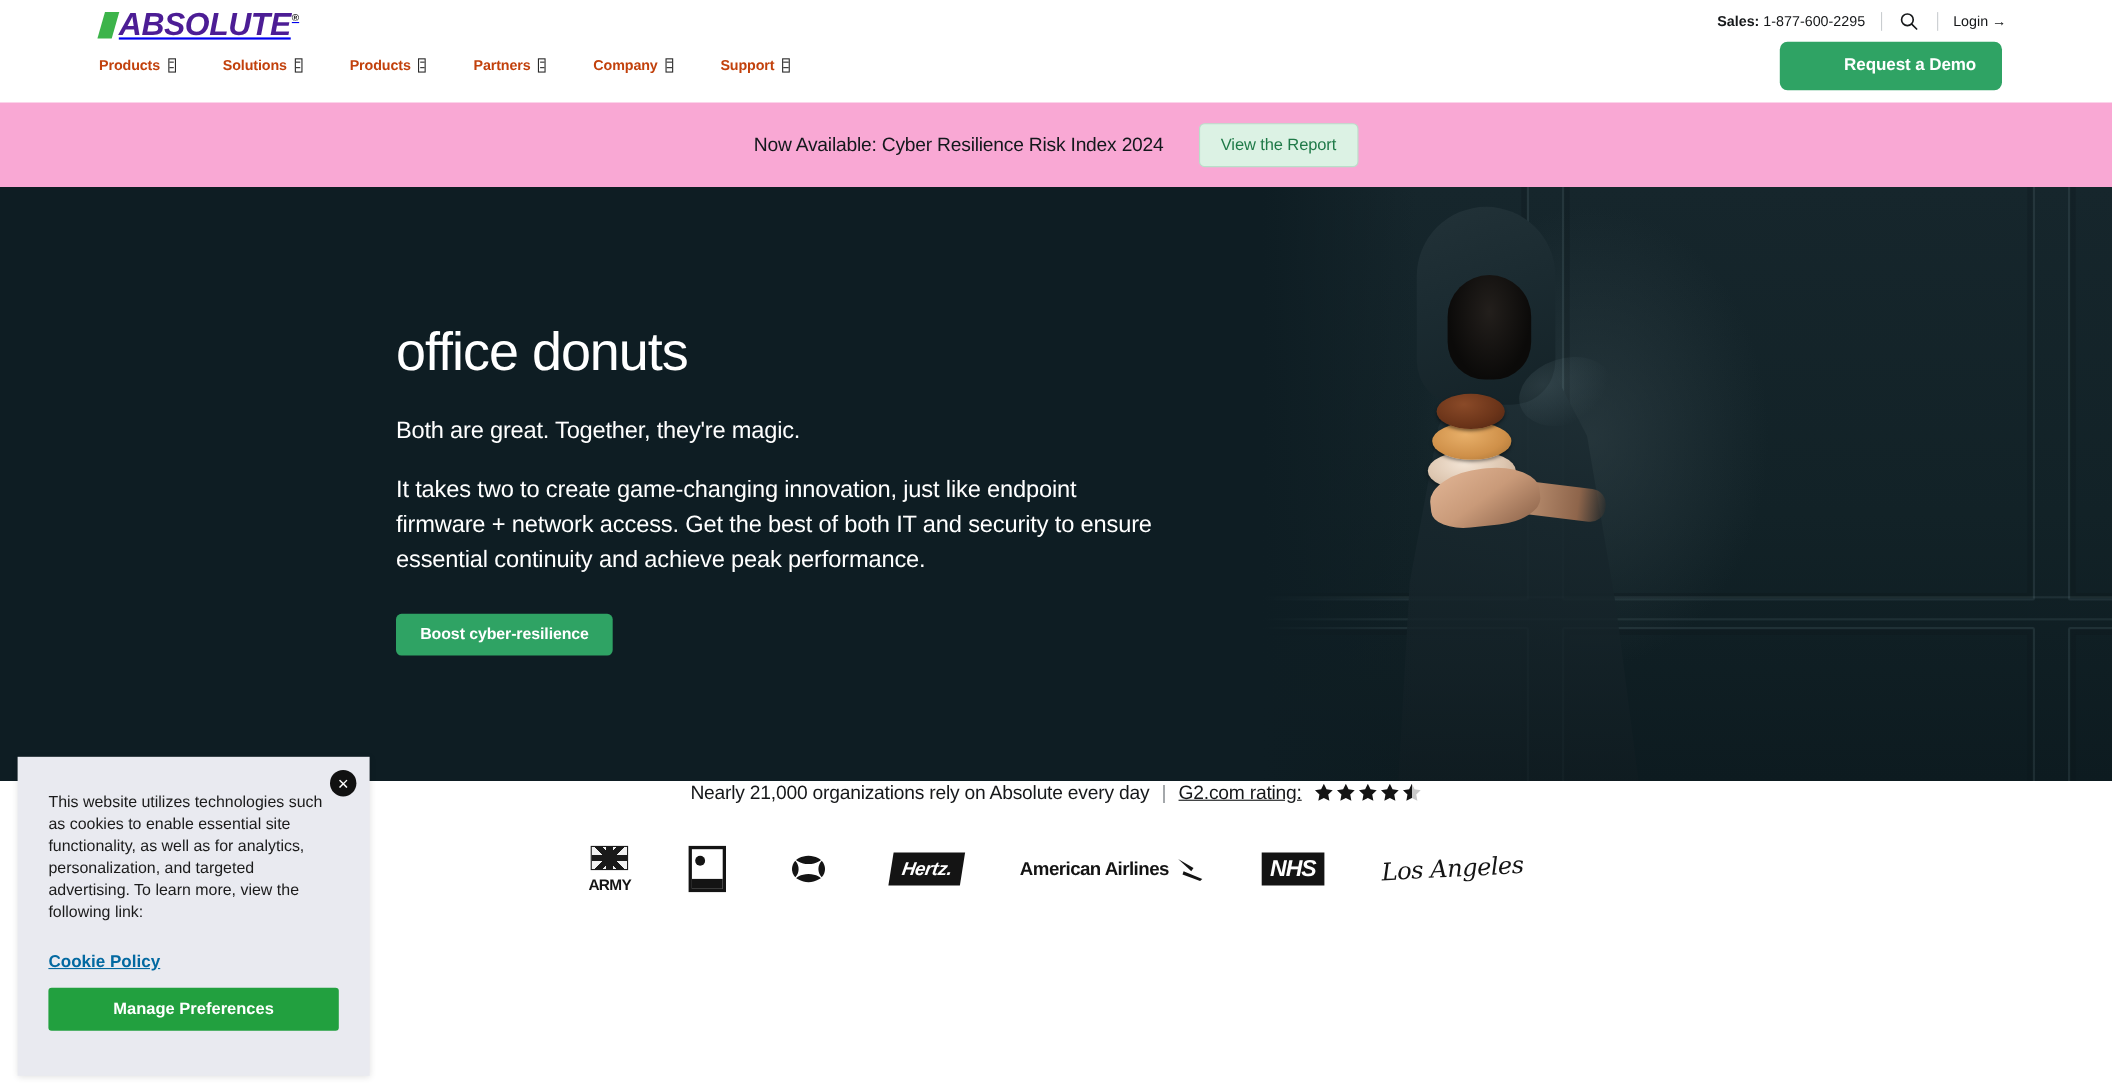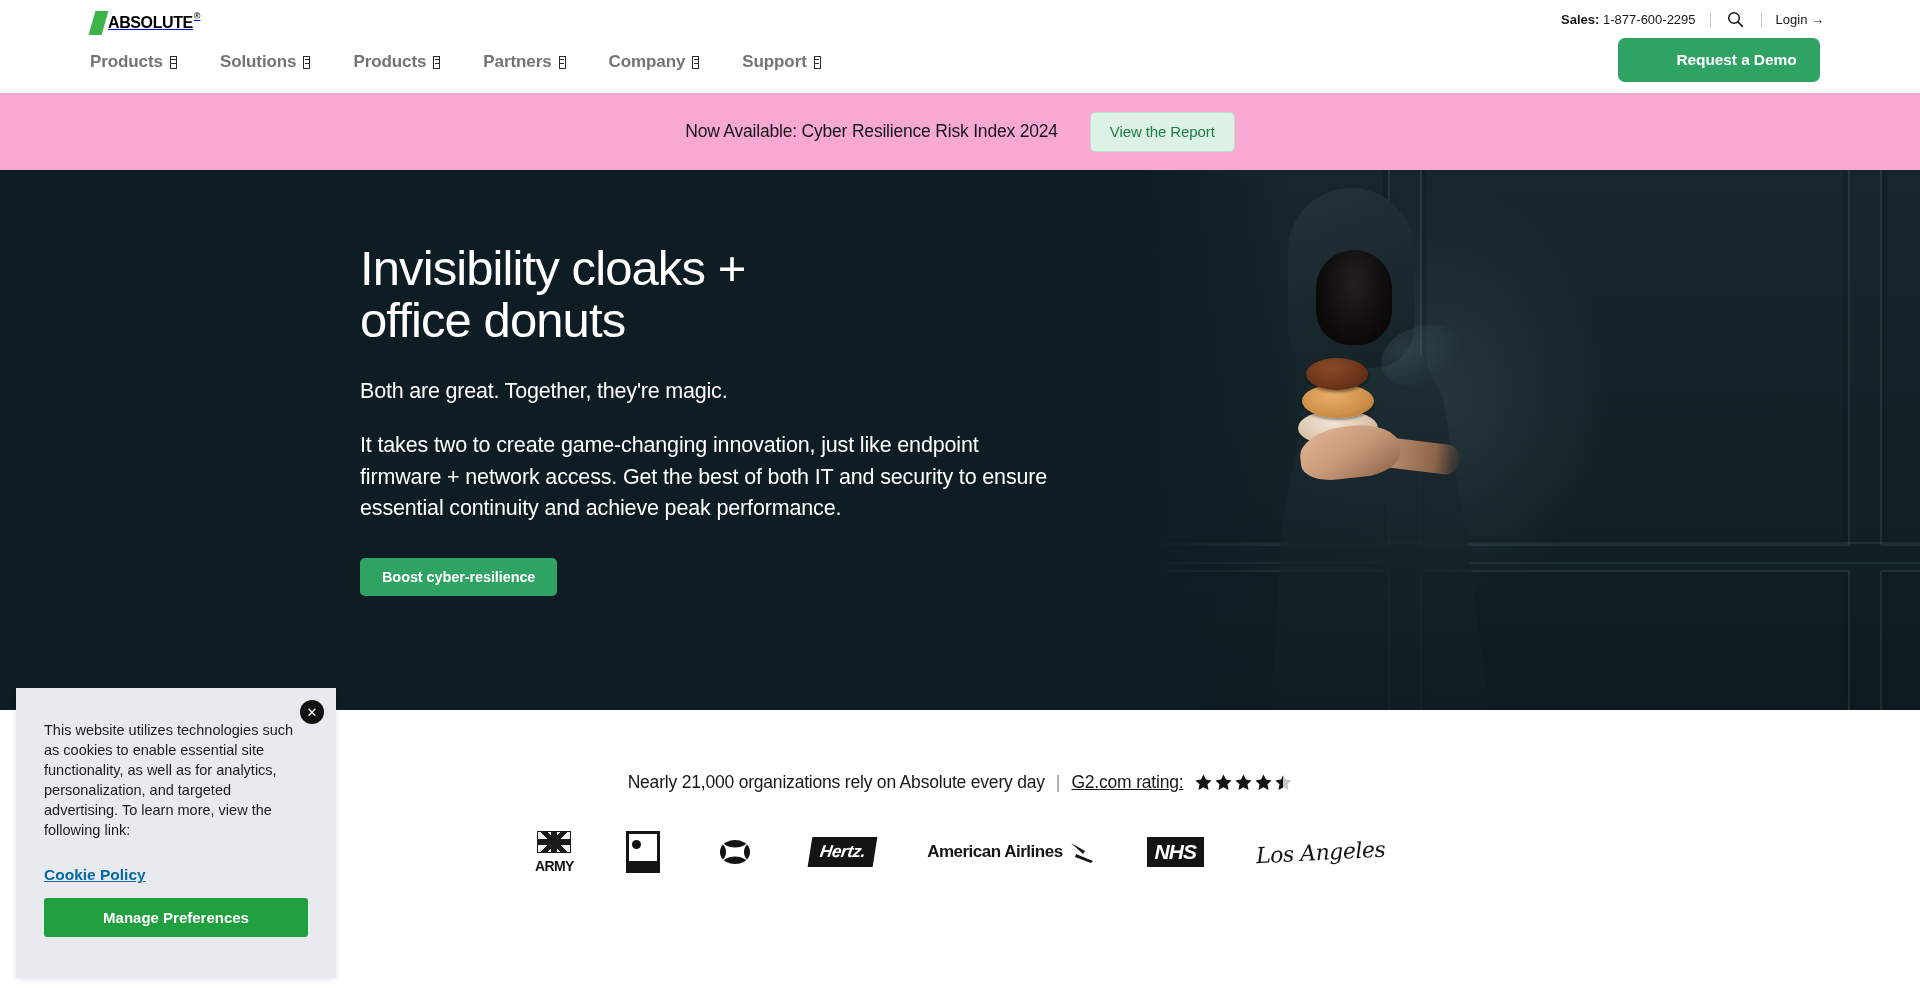--- a/index.html
+++ b/index.html
@@ -28,25 +28,26 @@
   }
   .logo-slash {
     display: inline-block;
     width: 13px;
     height: 24px;
     background: #3cb44a;
     transform: skewX(-16deg);
     margin-right: 3px;
   }
   .logo-word {
-    font-size: 16px;
+    font-size: 29px;
     font-weight: 800;
     letter-spacing: -0.4px;
-    color: #000000;
+    color: #4c1d95;
     line-height: 24px;
+    font-style: italic;
   }
   .logo-reg {
     font-size: 9px;
     color: #111111;
     line-height: 10px;
     margin-left: 1px;
     font-weight: 700;
   }
 
   .nav-links {
@@ -58,23 +59,23 @@
     gap: 0;
   }
   .nav-item {
     display: flex;
     align-items: center;
     gap: 7px;
     margin-right: 43px;
     cursor: pointer;
   }
   .nav-item-label {
-    font-size: 17px;
+    font-size: 13px;
     font-weight: 700;
-    color: #737373;
+    color: #c2410c;
     letter-spacing: -0.1px;
   }
   
   .tofu {
     display: inline-block;
     width: 7px;
     height: 13px;
     border: 1.3px solid #2a2a2a;
     position: relative;
     background: #ffffff;
@@ -353,21 +354,20 @@
   }
 
   
   .proof {
     position: relative;
     width: 1920px;
     height: 283px;
     background: #ffffff;
   }
   .proof-line {
-    padding-top: 62px;
     display: flex;
     align-items: center;
     justify-content: center;
     gap: 0;
   }
   .proof-text {
     font-size: 17.5px;
     color: #16181a;
     letter-spacing: -0.2px;
   }
@@ -588,21 +588,21 @@
       <div class="donut d-mid"></div>
       <div class="donut d-top"></div>
       <div class="hand"></div>
     </div>
 
     <div class="hero-fade"></div>
   </div>
 
   <div class="hero-content">
     <h1 class="hero-title">
-      <span>Invisibility cloaks +</span><br>
+      <br>
       <span>office donuts</span>
     </h1>
     <p class="hero-sub">Both are great. Together, they're magic.</p>
     <p class="hero-body">It takes two to create game-changing innovation, just like endpoint firmware + network access. Get the best of both IT and security to ensure essential continuity and achieve peak performance.</p>
     <button class="hero-cta">Boost cyber-resilience</button>
   </div>
 </section>
 
 <section class="proof">
   <div class="proof-line">

